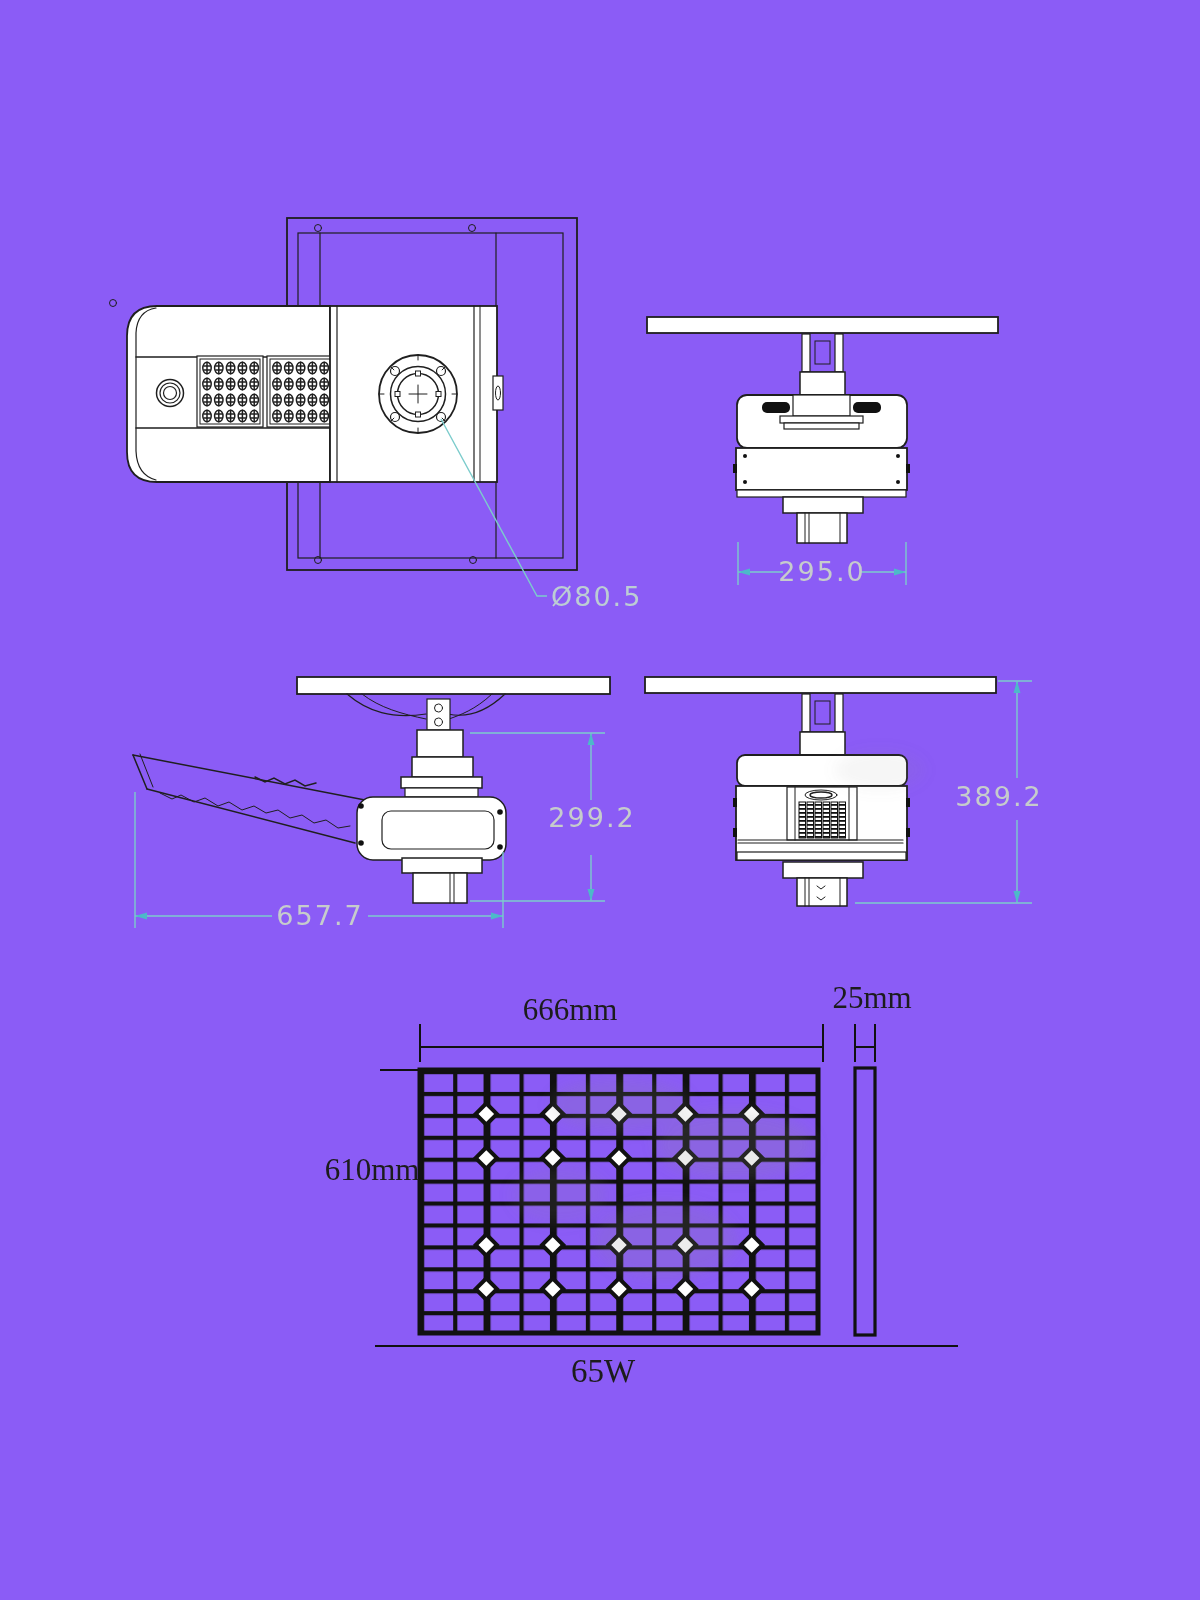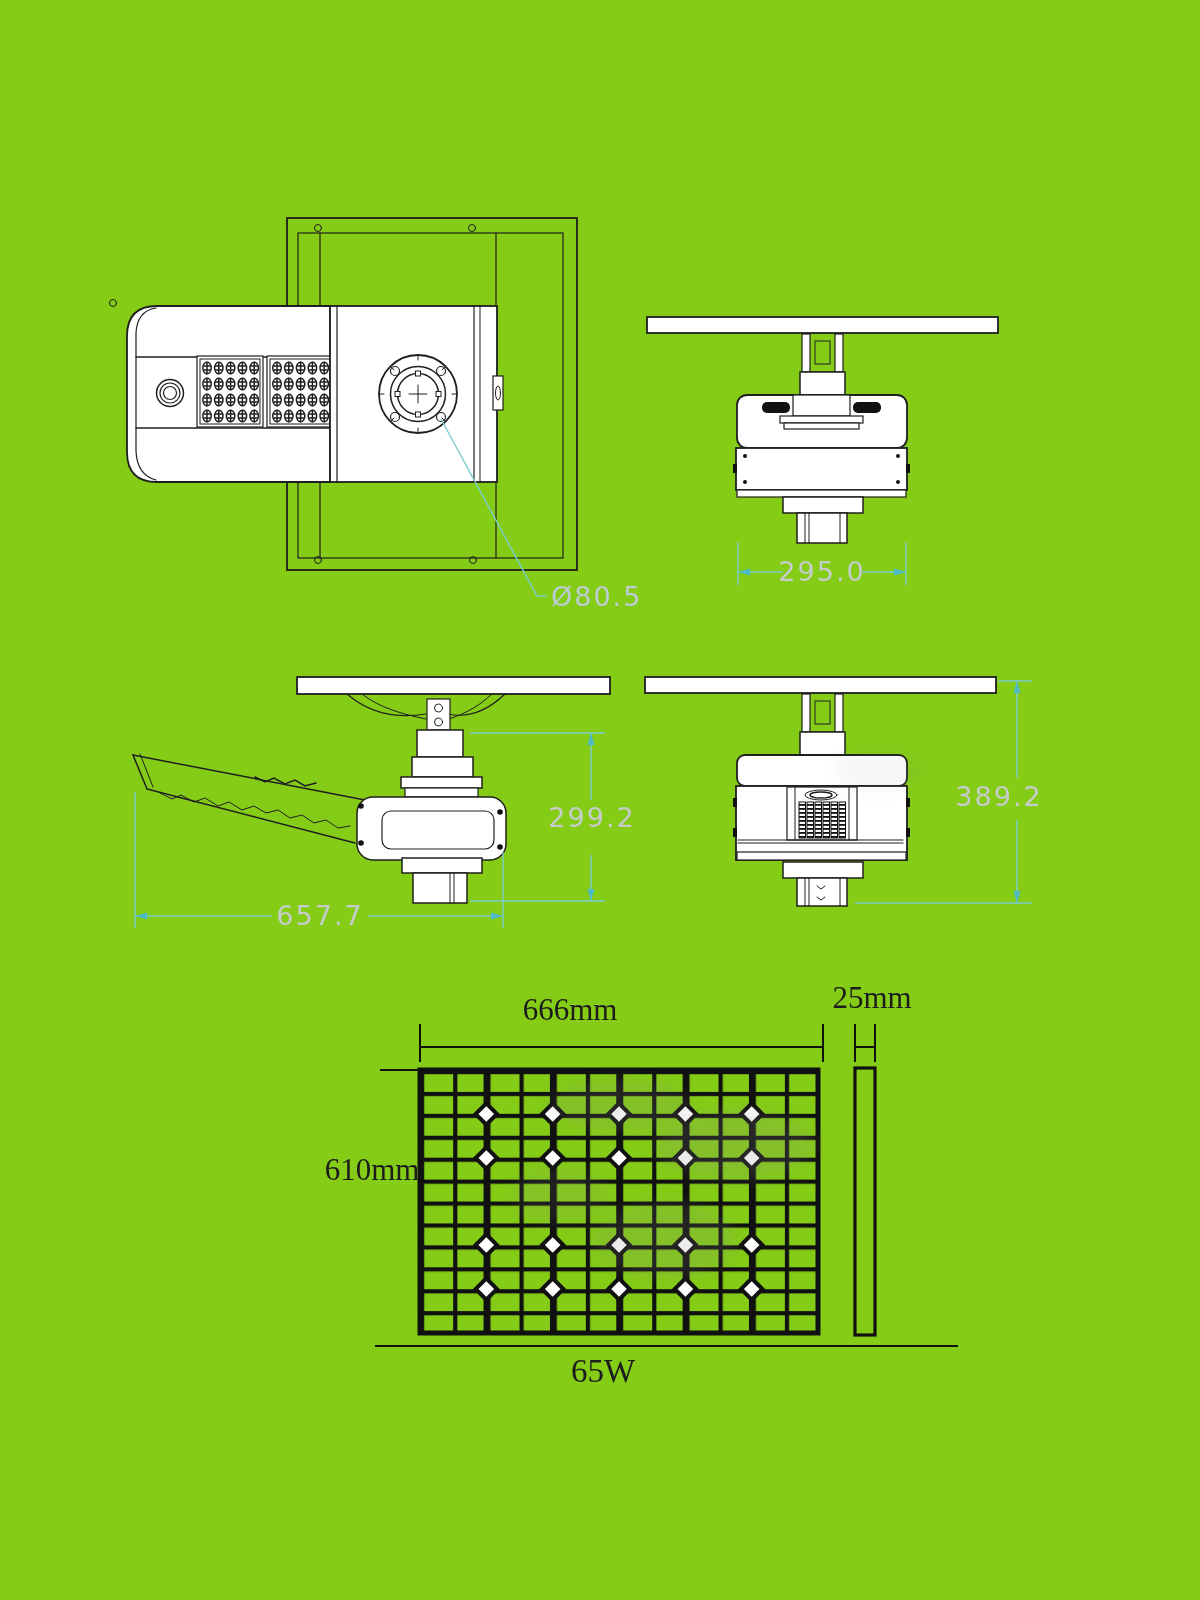--- a/index.html
+++ b/index.html
@@ -1,16 +1,16 @@
 <!DOCTYPE html>
 <html><head>
 <meta charset="utf-8">
 <style>
   html,body{margin:0;padding:0;background:#ffffff;}
-  #canvas-wrap{width:1200px;height:1600px;background:#84cc16;position:relative;overflow:hidden;}
+  #canvas-wrap{width:1200px;height:1600px;background:#8b5cf6;position:relative;overflow:hidden;}
   svg{display:block;}
   .k{stroke:#1f1f1f;fill:none;stroke-width:1.5;stroke-linecap:round;}
   .k18{stroke-width:1.8;}
   .k12{stroke-width:1.2;}
   .k10{stroke-width:1;}
   .wf{fill:#ffffff;}
   .bf{fill:#111111;stroke:none;}
   .dim{stroke:#7ccccc;stroke-width:1.4;fill:none;stroke-linecap:butt;}
   .dimarr{fill:#4db9c9;stroke:none;}
   .dimtext{fill:#c6cccc;font-family:"DejaVu Sans",sans-serif;font-size:27px;letter-spacing:2px;}

